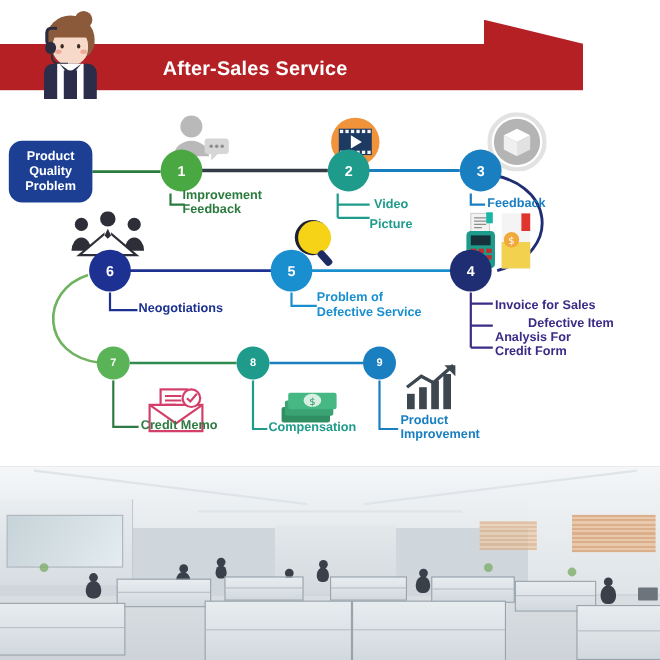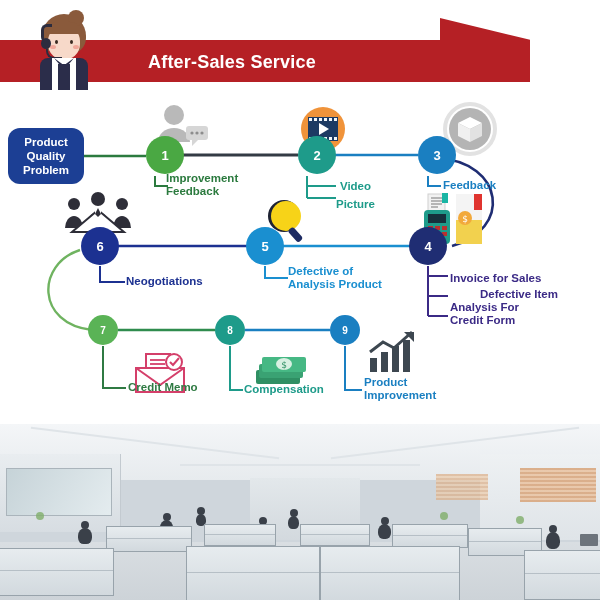--- a/index.html
+++ b/index.html
@@ -313,22 +313,22 @@
     </div>
 
     <div class="lbl" style="left:450px;top:169px;color:#3b2a86;line-height:19px;">
       <div>Invoice for Sales</div>
       <div style="line-height:13px;padding-left:30px;">Defective Item</div>
       <div style="line-height:13px;">Analysis For</div>
       <div style="line-height:13px;">Credit Form</div>
     </div>
 
     <div class="lbl" style="left:288px;top:165px;color:#1a8fd0;">
-      <div>Defective of</div>
-      <div>Analysis Product</div>
+      <div>Problem of</div>
+      <div>Defective Service</div>
     </div>
 
     <div class="lbl" style="left:126px;top:175px;color:#1c3191;">
       <div>Neogotiations</div>
     </div>
 
     <div class="lbl" style="left:128px;top:281px;color:#2f7a43;">
       <div>Credit Memo</div>
     </div>
 

